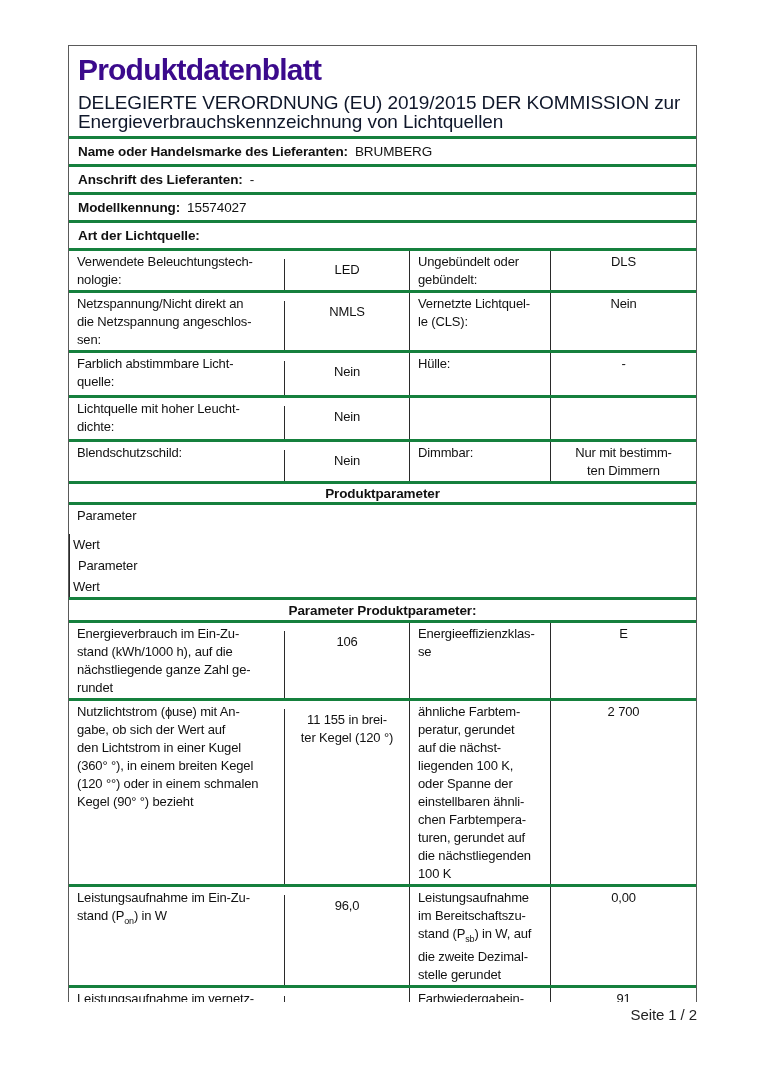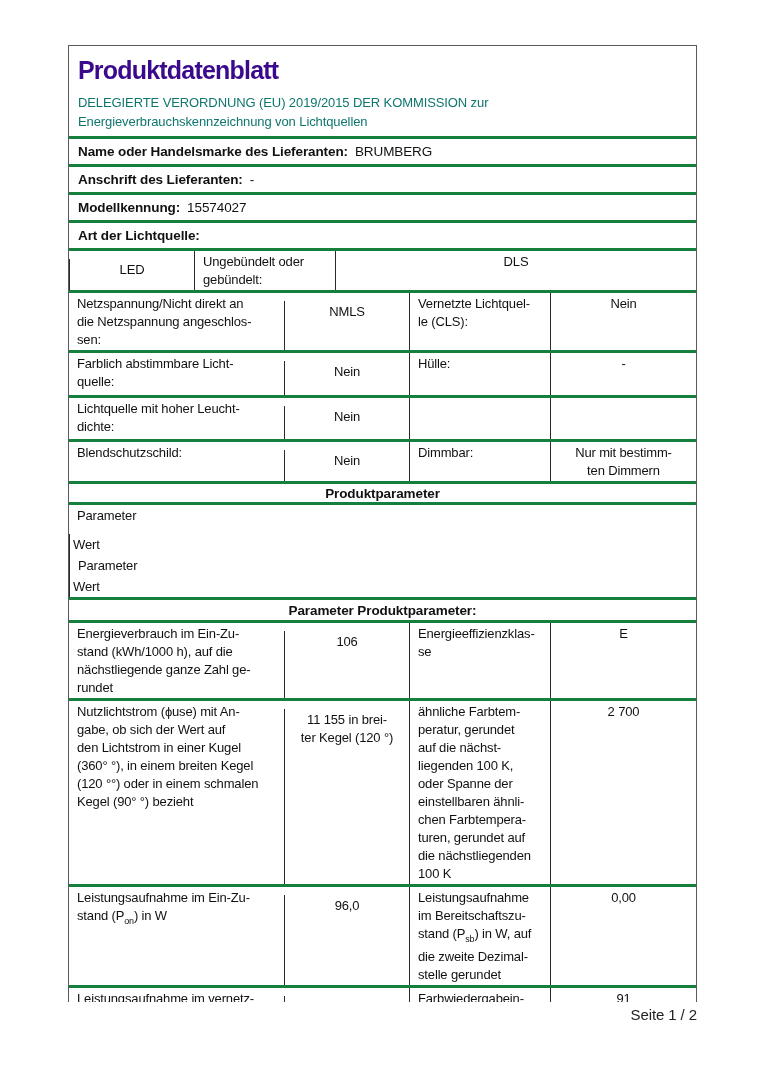--- a/index.html
+++ b/index.html
@@ -17,26 +17,26 @@
   }
   .row {
     display:flex; box-sizing:border-box;
     border-top:3px solid #15803d;
   }
   .header-block {
     border-top:none; display:block;
     height:90px; padding:6px 9px 0 9px; box-sizing:border-box;
   }
   .title {
-    font-size:25px; font-weight:bold; letter-spacing:-0.8px;
+    font-size:30px; font-weight:bold; letter-spacing:-0.8px;
     line-height:36px; color:#3b0a8c;
   }
   .subtitle {
-    font-size:13px; line-height:19px; margin-top:5px;
-    white-space:pre-line; color:#0f766e; letter-spacing:-0.1px;
+    font-size:19px; line-height:19px; margin-top:5px;
+    white-space:pre-line; color:#0f172a; letter-spacing:-0.1px;
   }
   .supplier-row {
     height:28px; align-items:center; padding-left:9px;
     font-size:13.5px; letter-spacing:-0.1px;
   }
   .supplier-label { font-weight:bold; }
   .supplier-value { margin-left:7px; }
   .cell {
     box-sizing:border-box;
     padding:2px 3px 1px 8px;
@@ -84,20 +84,22 @@
     <div class="row supplier-row">
       <span class="supplier-label">Modellkennung:</span>
       <span class="supplier-value">15574027</span>
     </div>
     <div class="row supplier-row">
       <span class="supplier-label">Art der Lichtquelle:</span>
       <span class="supplier-value"></span>
     </div>
 
     <div class="row" style="min-height:39px">
+      <div class="cell c-p1">Verwendete Beleuchtungstech-
+nologie:</div>
       <div class="cell c-v1">LED</div>
       <div class="cell c-p2">Ungebündelt oder
 gebündelt:</div>
       <div class="cell c-v2">DLS</div>
     </div>
     <div class="row" style="min-height:55px">
       <div class="cell c-p1">Netzspannung/Nicht direkt an
 die Netzspannung angeschlos-
 sen:</div>
       <div class="cell c-v1">NMLS</div>

